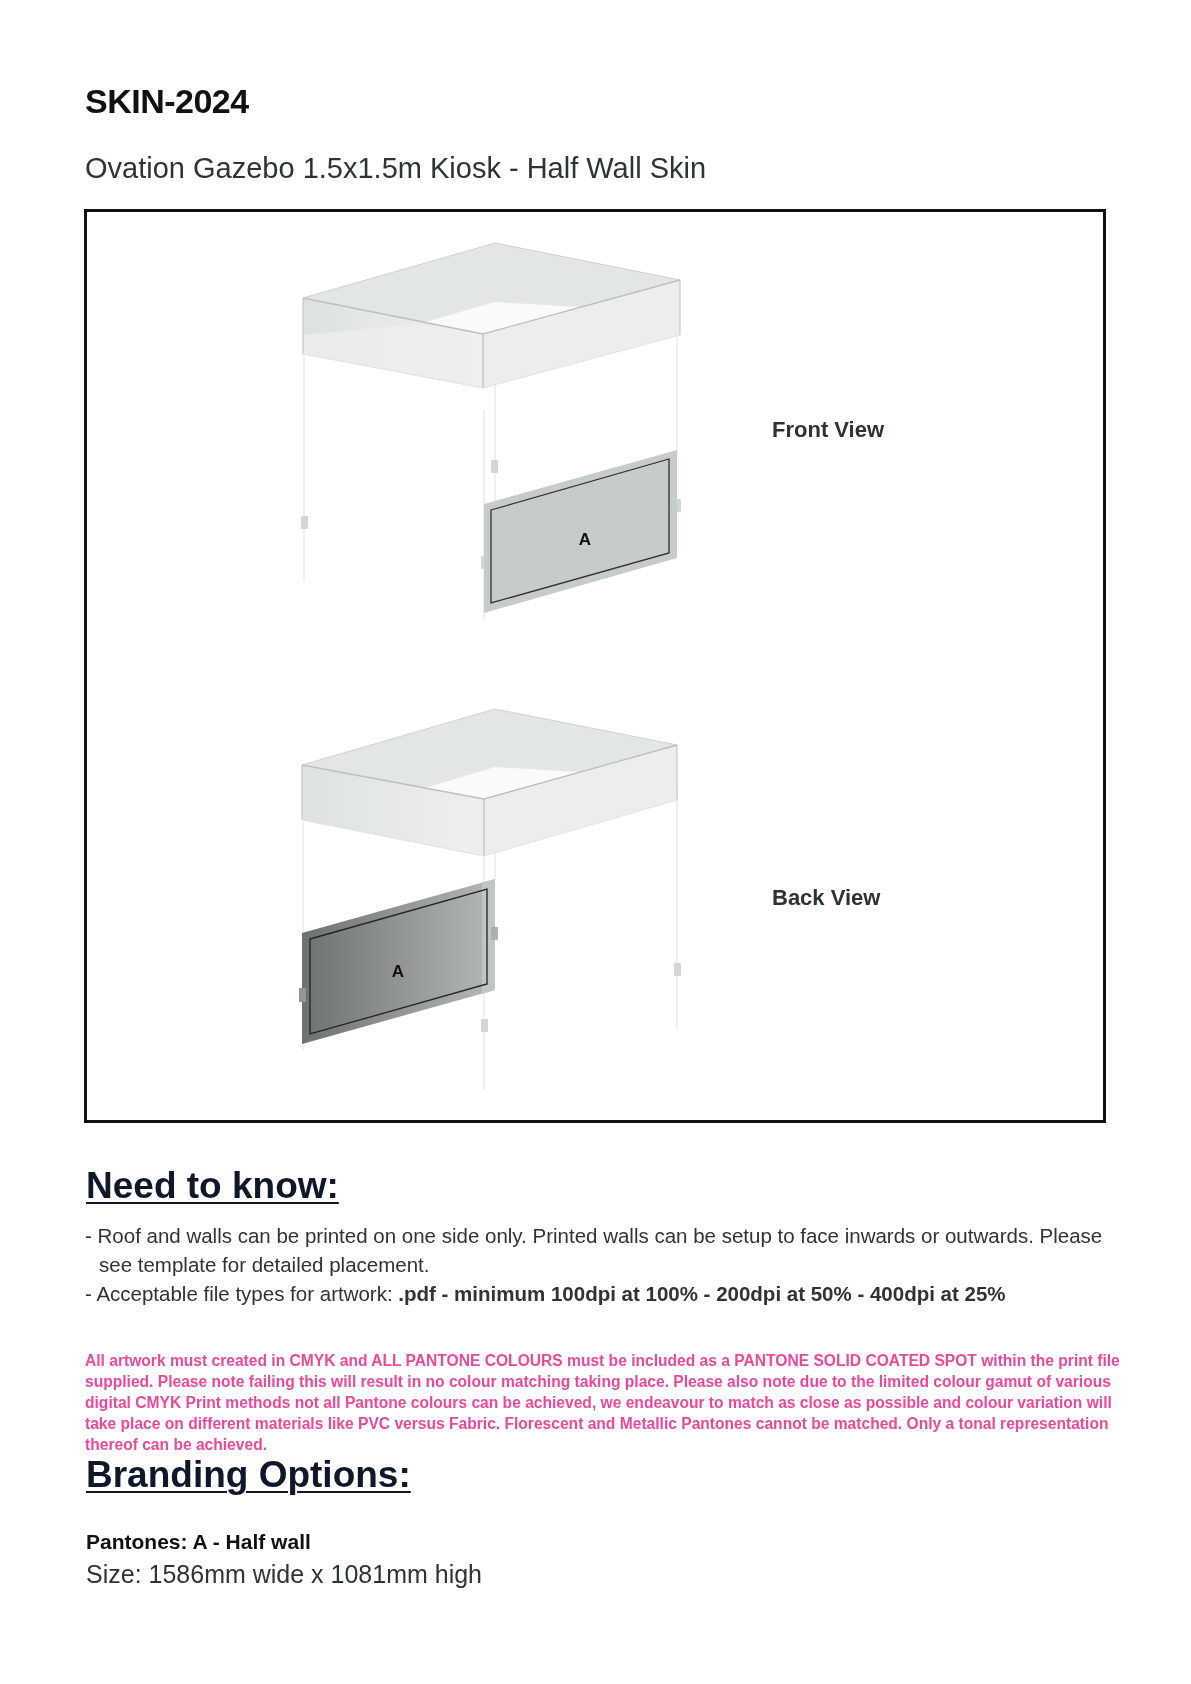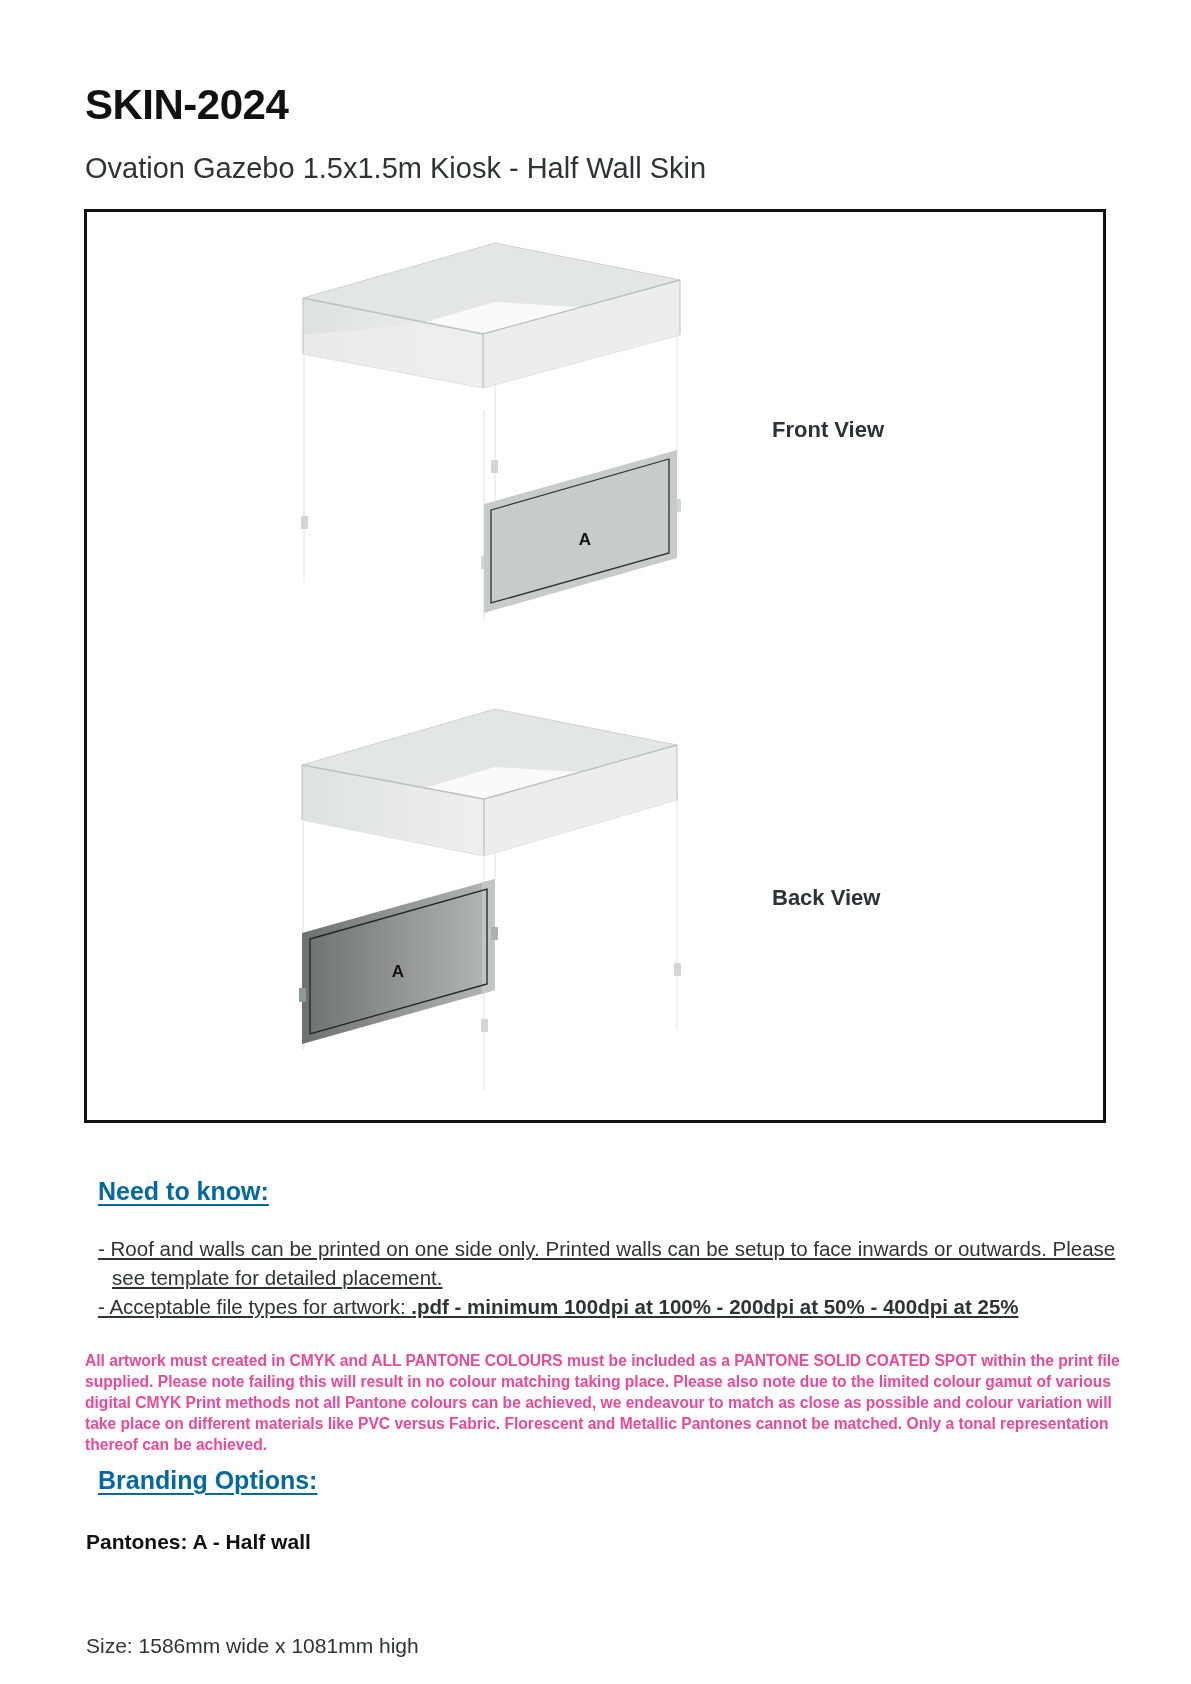--- a/index.html
+++ b/index.html
@@ -1,40 +1,40 @@
 <!DOCTYPE html>
 <html><head>
 <meta charset="utf-8">
 <style>
   html, body { margin: 0; padding: 0; background: #ffffff; }
   body { width: 1191px; height: 1684px; position: relative; overflow: hidden;
          font-family: "Liberation Sans", sans-serif; color: #2b3336; }
-  .title { position: absolute; left: 85px; top: 84px; font-size: 42px; font-weight: bold;
+  .title { position: absolute; left: 85px; top: 84px; font-size: 34px; font-weight: bold;
            color: #111; letter-spacing: -0.5px; margin: 0; line-height: 1; }
   .subtitle { position: absolute; left: 85px; top: 154px; font-size: 29px; color: #2d3436;
               margin: 0; line-height: 1; }
   .frame { position: absolute; left: 84px; top: 209px; width: 1016px; height: 908px;
            border: 3px solid #111; background: #fff; }
   .frame svg { position: absolute; left: -87px; top: -212px; }
   .view-label { position: absolute; font-size: 22px; font-weight: bold; color: #2b3336; margin: 0; }
   .view-front { left: 685px; top: 205px; }
   .view-back { left: 685px; top: 673px; }
-  .h2 { position: absolute; left: 86px; font-size: 25px; font-weight: bold; color: #0369a1;
+  .h2 { position: absolute; left: 86px; font-size: 37px; font-weight: bold; color: #0f172a;
         text-decoration: underline; text-decoration-thickness: 2px; text-underline-offset: 4px;
-        margin: 12px; line-height: 1; }
+        margin: 0; line-height: 1; }
   .h2.need { top: 1167px; }
   .h2.brand { top: 1456px; }
   .notes { position: absolute; left: 85px; top: 1221px; width: 1040px; font-size: 20.5px;
-           line-height: 29px; color: #2d3436; margin: 13px; padding: 0; list-style: none; text-decoration: underline; }
+           line-height: 29px; color: #2d3436; margin: 0; padding: 0; list-style: none; }
   .notes li { padding-left: 14px; text-indent: -14px; }
   .notes b { font-weight: bold; }
   .warning { position: absolute; left: 85px; top: 1350px; width: 1040px; font-size: 15.6px;
              line-height: 21px; font-weight: bold; color: #ec4899; margin: 0; }
   .pos { position: absolute; left: 86px; top: 1530px; font-size: 21px; font-weight: bold; color: #111; margin: 0; }
-  .size { position: absolute; left: 86px; top: 1634px; font-size: 21px; color: #2d3436; margin: 0; }
+  .size { position: absolute; left: 86px; top: 1560px; font-size: 25px; color: #2d3436; margin: 0; }
 </style>
 </head>
 <body>
 
 <h1 class="title">SKIN-2024</h1>
 <p class="subtitle">Ovation Gazebo 1.5x1.5m Kiosk - Half Wall Skin</p>
 
 <div class="frame">
   <svg width="1191" height="1684" viewBox="0 0 1191 1684">
     <defs>

